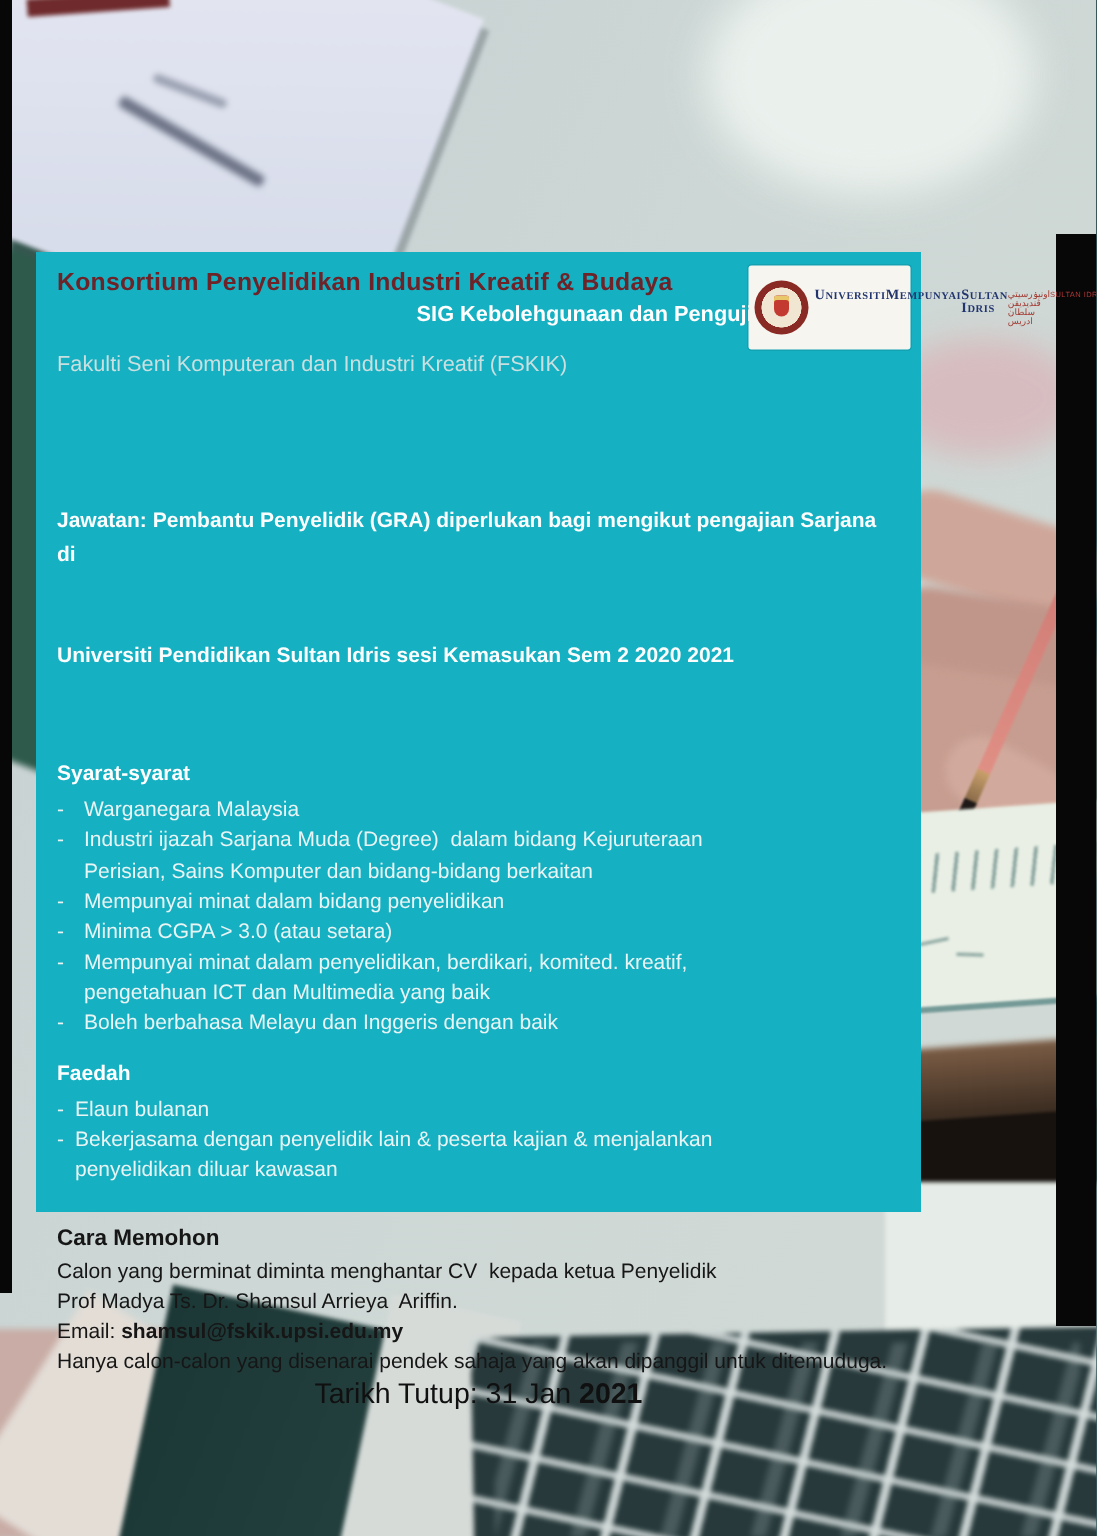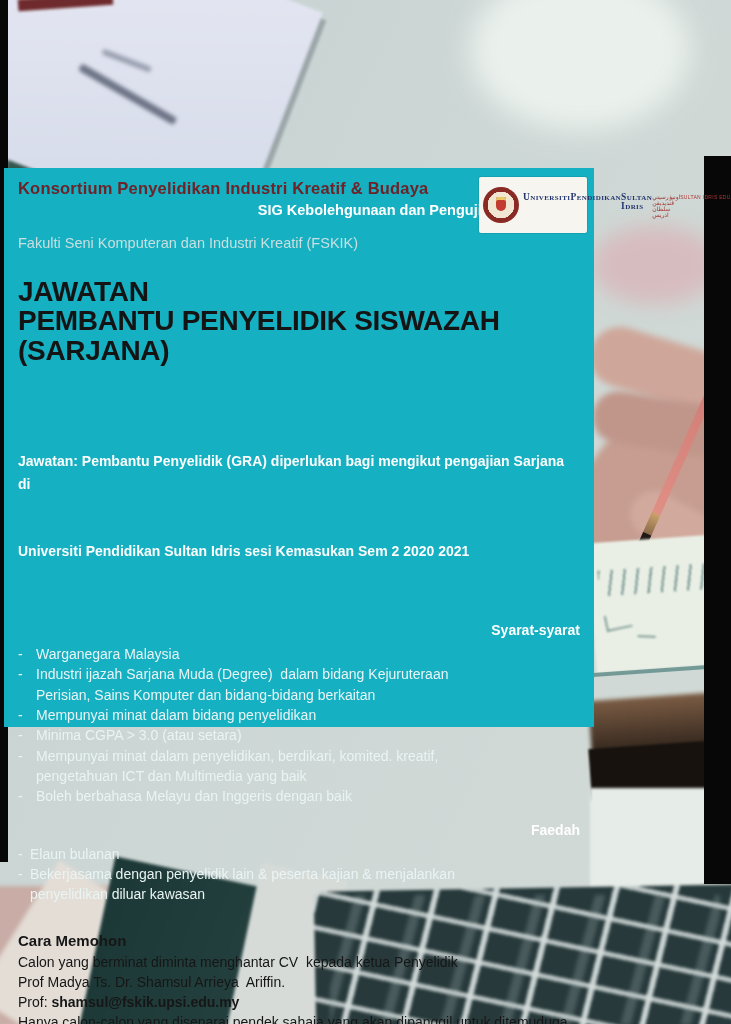--- a/index.html
+++ b/index.html
@@ -36,41 +36,41 @@
   .laptop-dark-edge { left:95px; top:870px; width:150px; height:180px; background:linear-gradient(100deg,#1c3836,#24403e); transform:rotate(12deg); filter:blur(1.5px); }
   .laptop-side { left:242px; top:870px; width:88px; height:180px; background:#d6dbd8; transform:rotate(12deg); filter:blur(1.5px); }
   .keys { left:315px; top:888px; width:430px; height:146px; background:repeating-linear-gradient(105deg,rgba(212,220,219,.95) 0 6px,rgba(40,58,60,0) 6px 58px),repeating-linear-gradient(13deg,rgba(205,213,212,.9) 0 5px,rgba(40,58,60,0) 5px 35px),#27393b; transform:rotate(-1deg); filter:blur(1.6px); }
   .key-glints { left:330px; top:895px; width:390px; height:130px; background:repeating-linear-gradient(105deg,transparent 0 24px,rgba(180,195,195,.25) 24px 34px,transparent 34px 58px); filter:blur(2px); }
 
   .edge-strip { position:absolute; background:#070707; z-index:2; }
   .edge-left { left:0; top:0; width:8px; height:862px; }
   .edge-right { left:704px; top:156px; width:27px; height:728px; }
 
   
-  .card { position:absolute; left:4px; top:168px; width:590px; height:559px; background:#15b0c2; z-index:3; }
+  .card { position:absolute; left:24px; top:168px; width:590px; height:640px; background:#15b0c2; z-index:3; }
 
   .hdr { padding:10px 14px 0; }
   .hdr1 { font-size:16.5px; font-weight:bold; color:#6d2328; letter-spacing:.2px; line-height:1.25; }
   .hdr2 { font-size:14.5px; font-weight:bold; color:#ffffff; margin-top:3px;text-align:right; }
   .hdr3 { font-size:14.5px; color:#c9dfe0; margin-top:17px; }
 
   .logo { position:absolute; top:9px; right:7px; width:108px; height:56px; background:#f6f5f0; border-radius:2px; display:flex; align-items:center; padding:3px 4px; gap:4px; box-shadow:0 0 0 1px rgba(0,0,0,.08); }
   .crest { width:36px; height:36px; border-radius:50%; background:radial-gradient(circle at 50% 50%, #f0e6d2 0 52%, #8a2a24 53% 100%); position:relative; flex:0 0 auto; }
   .crest-shield { position:absolute; left:13px; top:10px; width:10px; height:14px; background:#c23a30; border-radius:2px 2px 5px 5px; box-shadow:inset 0 3px 0 #e8c86a; }
   .logo-text { display:flex; line-height:1; }
   .logo-l { font-family:"Liberation Serif", serif; font-variant:small-caps; font-weight:bold; font-size:9.5px; color:#23356e; letter-spacing:.4px; }
   .logo-jawi { font-size:6px; color:#a33a32; margin-top:1px; }
   .logo-foot { font-size:5px; color:#b03636; letter-spacing:.3px; margin-top:2px; white-space:nowrap; }
 
   .title { margin:26px 14px 0; font-size:28px; line-height:1.06; font-weight:800; color:#141414; letter-spacing:-.3px; }
 
   .intro { margin:40px 14px 0; font-size:14px; line-height:1.6; font-weight:bold; color:#fbfdfd; white-space:pre-wrap; }
 
   .sect { margin:15px 14px 0; }
-  .sect-h { font-size:14px; font-weight:bold; color:#ffffff; margin-bottom:6px;text-align:right; }
+  .sect-h { font-size:14px; font-weight:bold; color:#ffffff; margin-bottom:6px; }
   .li { display:flex; font-size:14px; line-height:1.45; color:#e9f4f4; }
   .dash { flex:0 0 18px; }
   .li-text { white-space:pre-wrap; }
   .ben .dash { flex:0 0 12px; }
 
   .apply { margin:28px 14px 0; color:#161616; }
   .apply-h { font-size:15px; font-weight:bold; margin-bottom:4px; }
   .apply-l { font-size:14px; line-height:1.42; white-space:pre-wrap; }
   .email-strong { font-weight:bold; }
   .deadline { text-align:center; font-size:19px; color:#101010; margin-top:1px; }
@@ -123,32 +123,27 @@
       <div class="hdr2">SIG Kebolehgunaan dan Pengujian Pendidikan</div>
       <div class="hdr3">Fakulti Seni Komputeran dan Industri Kreatif (FSKIK)</div>
     </div>
 
     <div class="logo">
       <div class="crest">
         <div class="crest-shield"></div>
       </div>
       <div class="logo-text">
         <span class="logo-l">Universiti</span>
-        <span class="logo-l">Pendidikan</span>
+        <span class="logo-l">Mempunyai</span>
         <span class="logo-l">Sultan Idris</span>
         <span class="logo-jawi">اونيۏرسيتي ڤنديديقن سلطان ادريس</span>
         <span class="logo-foot">SULTAN IDRIS EDUCATION UNIVERSITY</span>
       </div>
     </div>
 
-    <div class="title">
-      <div>JAWATAN</div>
-      <div>PEMBANTU PENYELIDIK SISWAZAH</div>
-      <div>(SARJANA)</div>
-    </div>
 
     <div class="intro">
       <div>Jawatan: Pembantu Penyelidik (GRA) diperlukan bagi mengikut pengajian Sarjana di</div>
       <div>Universiti Pendidikan Sultan Idris sesi Kemasukan Sem 2 2020 2021</div>
     </div>
 
     <div class="sect req">
       <div class="sect-h">Syarat-syarat</div>
       <div class="li">
           <span class="dash">-</span>
@@ -188,19 +183,19 @@
           <span class="dash">-</span>
           <span class="li-text">Bekerjasama dengan penyelidik lain &amp; peserta kajian &amp; menjalankan
 penyelidikan diluar kawasan</span>
         </div>
     </div>
 
     <div class="apply">
       <div class="apply-h">Cara Memohon</div>
       <div class="apply-l">Calon yang berminat diminta menghantar CV  kepada ketua Penyelidik</div>
       <div class="apply-l">Prof Madya Ts. Dr. Shamsul Arrieya  Ariffin.</div>
-      <div class="apply-l"><span>Prof: </span><span class="email-strong">shamsul@fskik.upsi.edu.my</span></div>
+      <div class="apply-l"><span>Email: </span><span class="email-strong">shamsul@fskik.upsi.edu.my</span></div>
       <div class="apply-l">Hanya calon-calon yang disenarai pendek sahaja yang akan dipanggil untuk ditemuduga.</div>
       <div class="deadline"><span>Tarikh Tutup: 31 Jan </span><span class="year">2021</span></div>
     </div>
 
   </div>
 </div>
 
 </body></html>

